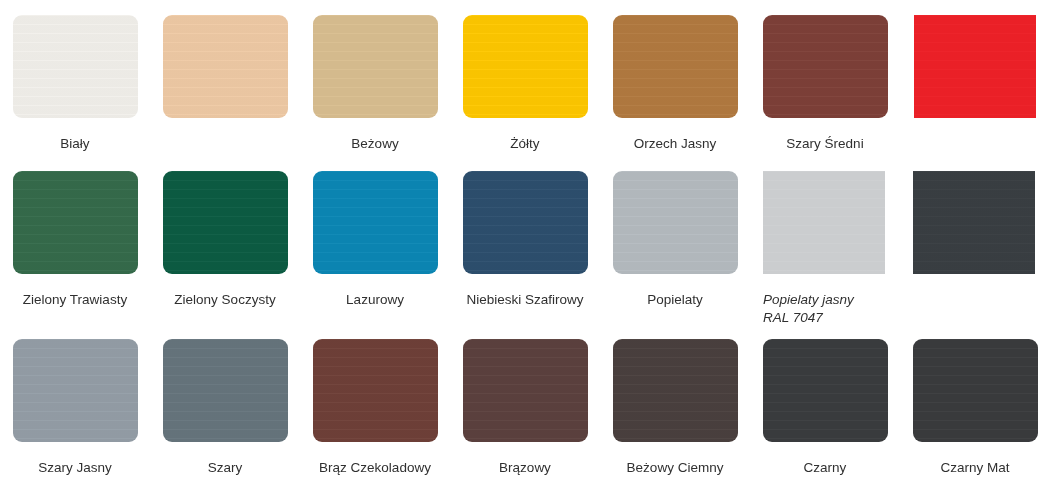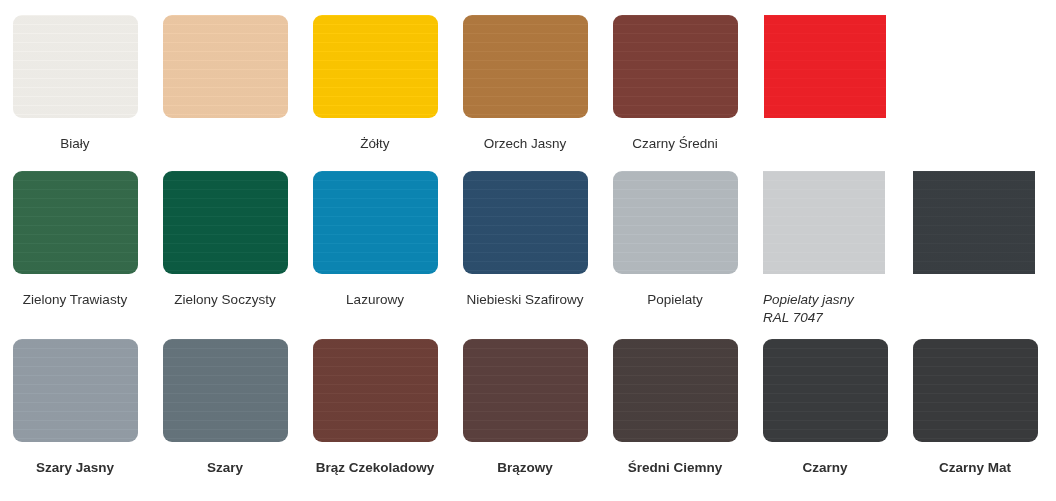--- a/index.html
+++ b/index.html
@@ -27,21 +27,21 @@
 
   .palette-row {
     display: flex;
     flex-direction: row;
     width: 1056px;
     height: 160px;
     align-items: flex-start;
   }
   .palette-row.row-1 { height: 163px; padding-top: 15px; }
   .palette-row.row-2 { height: 163px; padding-top: 5px; }
-  .palette-row.row-3 { height: 175px; padding-top: 12px; font-weight: bold; }
+  .palette-row.row-3 { height: 175px; padding-top: 12px; }
 
   .swatch-cell {
     width: 150px;
     flex: 0 0 150px;
     display: flex;
     flex-direction: column;
     align-items: center;
   }
 
   .swatch-chip {
@@ -109,30 +109,34 @@
 <div class="palette">
   <div class="palette-row row-1">
       <div class="swatch-cell">
         <div class="swatch-chip" style="background-color: rgb(242, 240, 235);"></div>
         <div class="swatch-label">Biały</div>
       </div>
       <div class="swatch-cell">
         <div class="swatch-chip" style="background-color: rgb(239, 202, 165);"></div>
       </div>
       <div class="swatch-cell">
+        <div class="swatch-chip" style="background-color: rgb(217, 190, 144);"></div>
+        <div class="swatch-label">Beżowy</div>
+      </div>
+      <div class="swatch-cell">
         <div class="swatch-chip" style="background-color: rgb(255, 200, 0);"></div>
         <div class="swatch-label">Żółty</div>
       </div>
       <div class="swatch-cell">
         <div class="swatch-chip" style="background-color: rgb(178, 122, 64);"></div>
         <div class="swatch-label">Orzech Jasny</div>
       </div>
       <div class="swatch-cell">
         <div class="swatch-chip" style="background-color: rgb(126, 64, 56);"></div>
-        <div class="swatch-label">Czarny Średni</div>
+        <div class="swatch-label">Szary Średni</div>
       </div>
       <div class="swatch-cell">
         <div class="swatch-chip square" style="background-color: rgb(237, 32, 39);"></div>
       </div>
     </div>
   <div class="palette-row row-2">
       <div class="swatch-cell">
         <div class="swatch-chip" style="background-color: rgb(53, 107, 75);"></div>
         <div class="swatch-label">Zielony Trawiasty</div>
       </div>
@@ -173,21 +177,21 @@
       <div class="swatch-cell">
         <div class="swatch-chip" style="background-color: rgb(111, 64, 56);"></div>
         <div class="swatch-label">Brąz Czekoladowy</div>
       </div>
       <div class="swatch-cell">
         <div class="swatch-chip" style="background-color: rgb(92, 65, 62);"></div>
         <div class="swatch-label">Brązowy</div>
       </div>
       <div class="swatch-cell">
         <div class="swatch-chip" style="background-color: rgb(74, 64, 62);"></div>
-        <div class="swatch-label">Średni Ciemny</div>
+        <div class="swatch-label">Beżowy Ciemny</div>
       </div>
       <div class="swatch-cell">
         <div class="swatch-chip" style="background-color: rgb(58, 60, 62);"></div>
         <div class="swatch-label">Czarny</div>
       </div>
       <div class="swatch-cell">
         <div class="swatch-chip" style="background-color: rgb(58, 59, 61);"></div>
         <div class="swatch-label">Czarny Mat</div>
       </div>
     </div>

